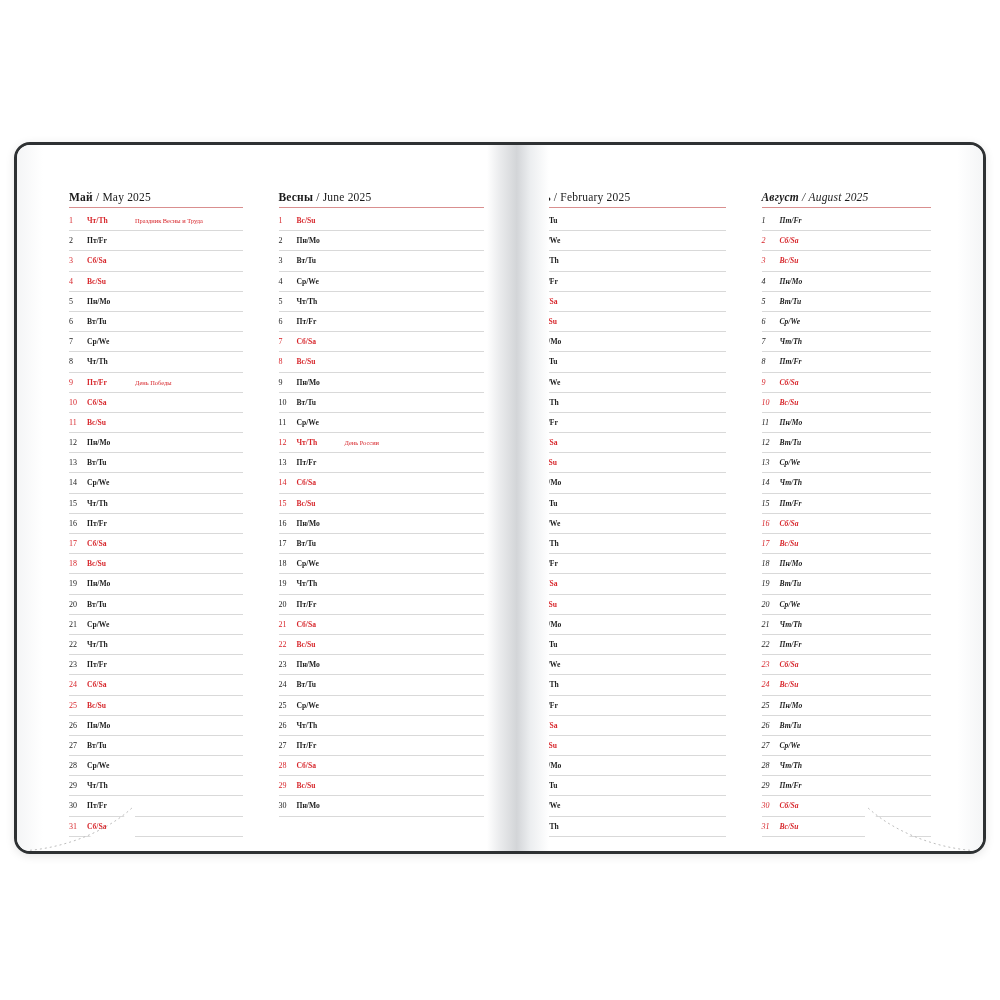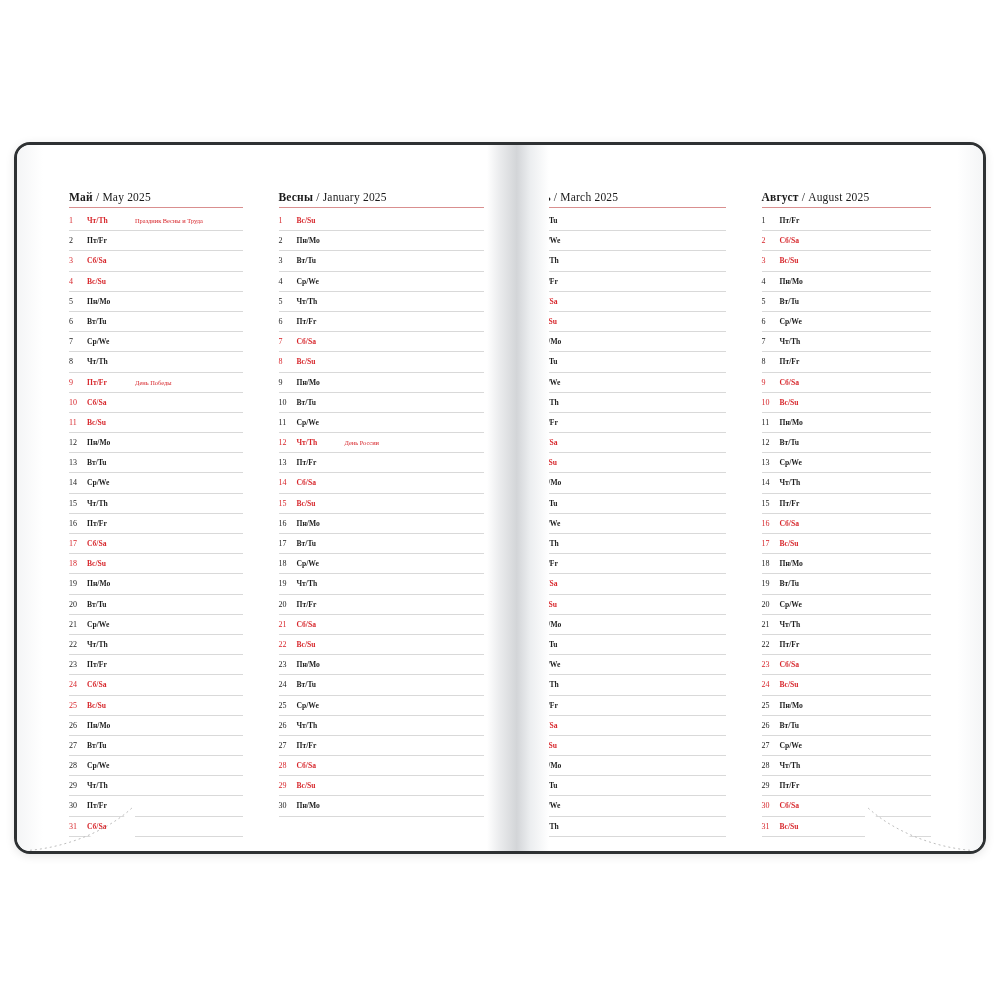--- a/index.html
+++ b/index.html
@@ -51,21 +51,21 @@
   
   .pages{position:absolute;inset:0;display:flex;}
   .page{position:relative;flex:1 1 50%;display:flex;}
   .col{
     position:relative;
     flex:1 1 50%;
     padding:46px 16px 12px 20px;
     box-sizing:border-box;
   }
   .page-left .col:first-child{padding-left:52px;}
-  .page-right .col:last-child{padding-right:52px;}
+  .page-right .col:last-child{padding-right:52px;font-style:italic;}
 
   .month-head{
     font-size:11.5px;
     color:#1a1a1a;
     letter-spacing:.2px;
     white-space:nowrap;
     margin-bottom:4px;
   }
   .month-head .ru{font-weight:bold;}
   .month-head .sep{font-weight:normal;}
@@ -291,21 +291,21 @@
                 <span class="dow">Сб/Sa</span>
                 <span class="note"></span>
               </li>
             </ul>
         </div>
 
         <div class="col">
           <div class="month-head">
             <span class="ru">Весны</span>
             <span class="sep">/</span>
-            <span class="en">January 2025</span>
+            <span class="en">June 2025</span>
           </div>
           <div class="head-rule"></div>
           <ul class="days">
               <li class="day red">
                 <span class="num">1</span>
                 <span class="dow">Вс/Su</span>
                 <span class="note"></span>
               </li>
               <li class="day">
                 <span class="num">2</span>
@@ -456,21 +456,21 @@
         </div>
 
       </div>
 
       <div class="page page-right">
 
         <div class="col">
           <div class="month-head">
             <span class="ru">Июль</span>
             <span class="sep">/</span>
-            <span class="en">March 2025</span>
+            <span class="en">February 2025</span>
           </div>
           <div class="head-rule"></div>
           <ul class="days">
               <li class="day">
                 <span class="num">1</span>
                 <span class="dow">Вт/Tu</span>
                 <span class="note"></span>
               </li>
               <li class="day">
                 <span class="num">2</span>

